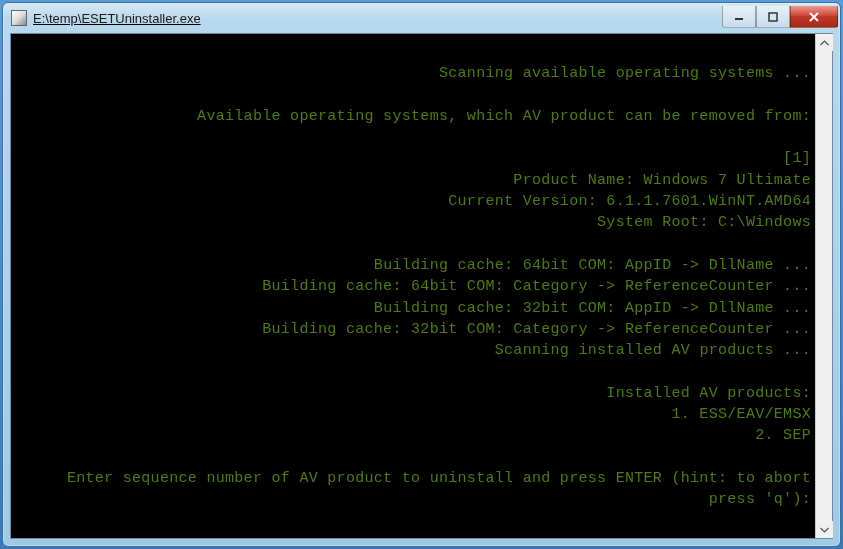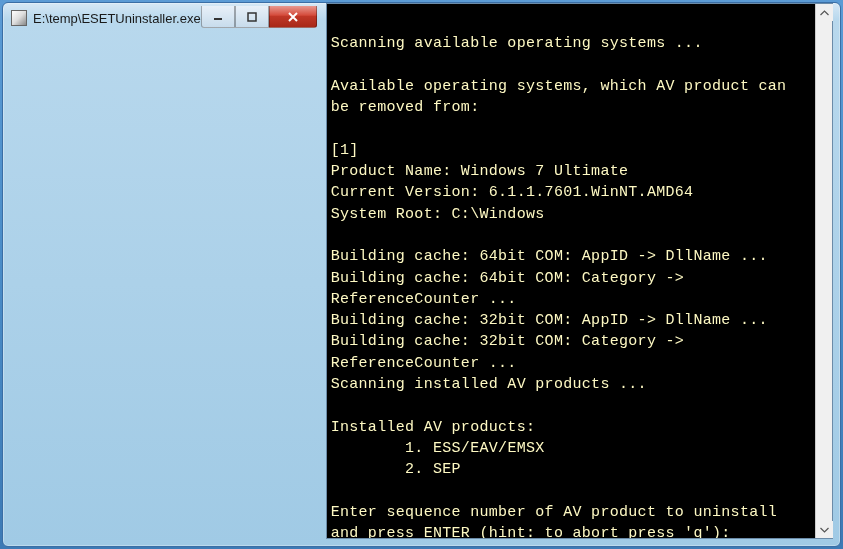--- a/index.html
+++ b/index.html
@@ -15,22 +15,23 @@
       position: absolute;
       top: 2px;
       left: 2px;
       right: 2px;
       bottom: 2px;
       border: 1px solid #3a6ea5;
       border-radius: 6px;
       background: linear-gradient(to bottom, #d6e8f5 0%, #b8d8ed 3%, #a0cae5 100%);
       box-shadow: inset 0 0 0 1px rgba(255,255,255,0.3);
       display: flex;
-      flex-direction: row;
+      flex-direction: column;
       overflow: hidden;
+      text-decoration: underline;
     }
     .titlebar {
       height: 30px;
       display: flex;
       align-items: center;
       padding: 0 2px 0 8px;
       background: transparent;
     }
     .titlebar-icon {
       width: 16px;
@@ -75,28 +76,29 @@
       flex: 1;
       margin: 0 7px 7px 7px;
       background: #fff;
       border: 1px solid #6b8ba8;
       display: flex;
       position: relative;
     }
     .console {
       flex: 1;
       background: #000;
-      color: #fef9c3;
+      color: #4d7c0f;
       font-family: "Consolas", "Courier New", monospace;
       font-size: 15px;
       line-height: 1.42;
       padding: 8px 4px 8px 4px;
       white-space: pre-wrap;
       overflow: hidden;
       letter-spacing: 0.3px;
+      text-align: right;
     }
     .scrollbar {
       width: 17px;
       background: #f0f0f0;
       border-left: 1px solid #ccc;
       position: relative;
     }
     .scroll-arrow {
       width: 17px;
       height: 17px;

